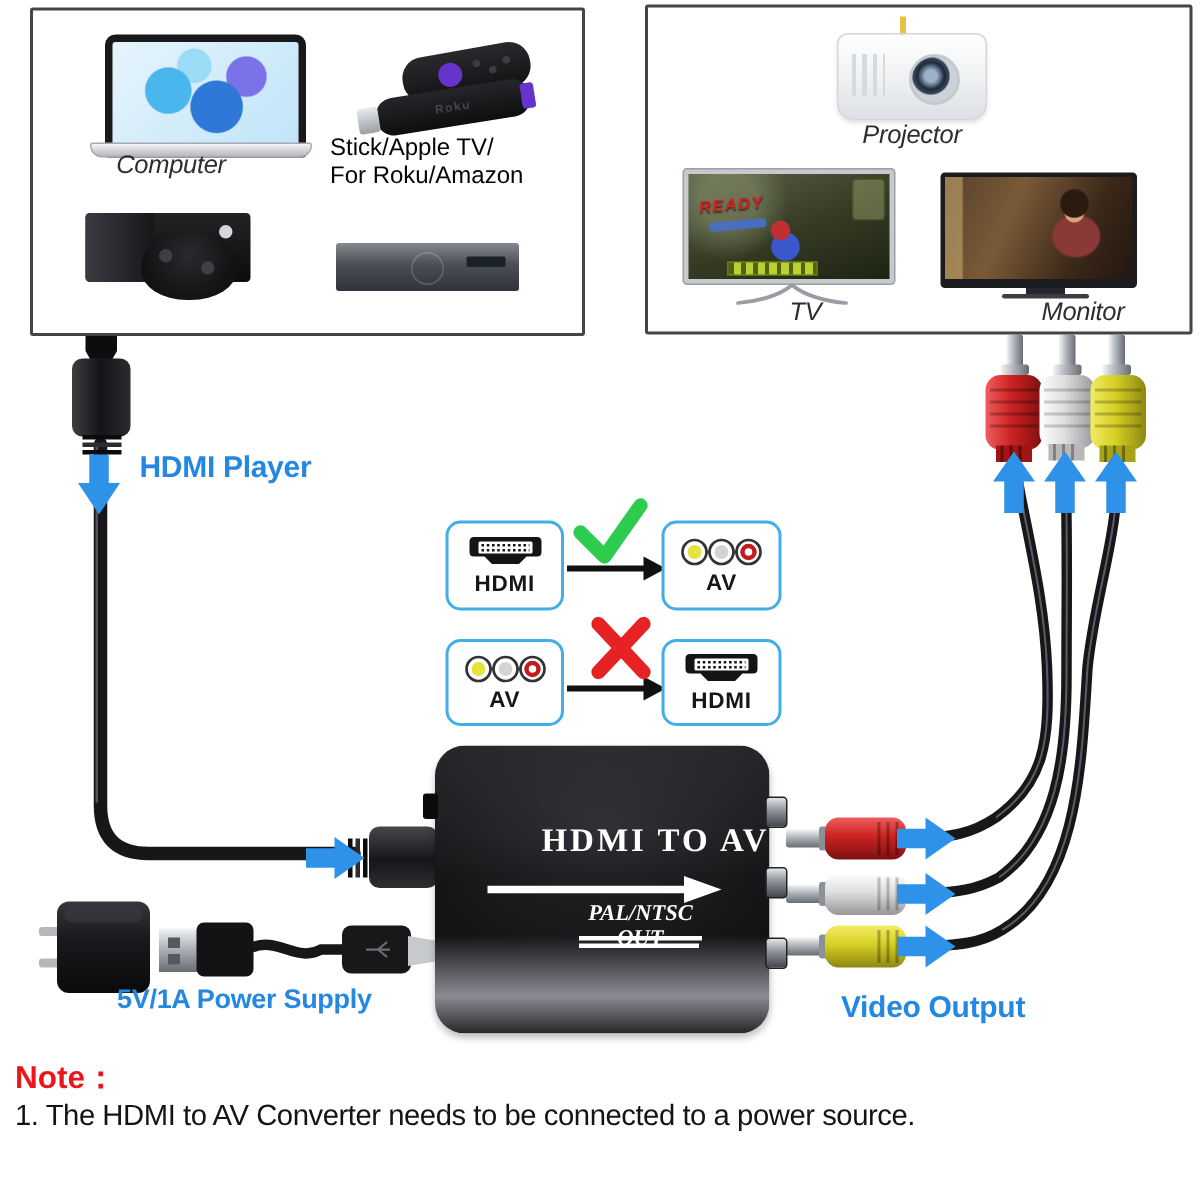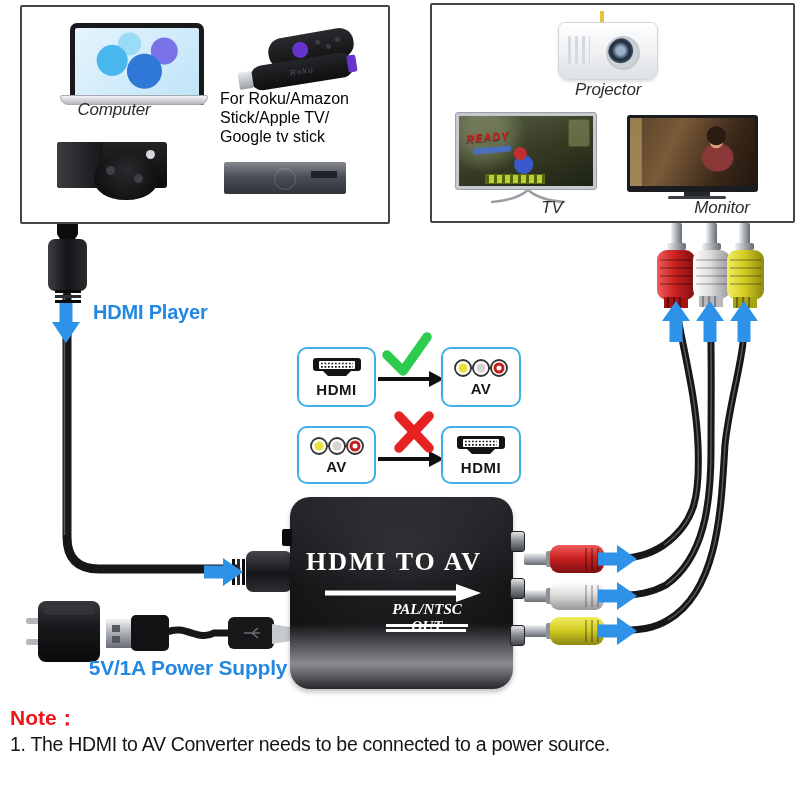--- a/index.html
+++ b/index.html
@@ -93,22 +93,22 @@
       linear-gradient(115deg,#55402a,#7a5a38 35%,#3a2818 72%,#241710);}
   .mon-stand{position:absolute;left:684px;top:192px;width:26px;height:5px;background:#25272c;}
   .mon-base{position:absolute;left:668px;top:196px;width:58px;height:3px;background:#3b3e44;
       border-radius:2px;}
   
   .converter{position:absolute;left:290px;top:497px;width:223px;height:192px;border-radius:20px;
       background:
         radial-gradient(120% 80% at 50% 28%, rgba(96,96,105,0.35), rgba(0,0,0,0) 62%),
         linear-gradient(180deg,#232327,#0e0e10 45%,#131315 66%,#8b8b93 87%,#26262a 100%);
       box-shadow:0 3px 5px rgba(0,0,0,0.25);}
-  .conv-title{position:absolute;left:16px;top:50px;width:100%;text-align:left;color:#fff;
-      font-family:"Liberation Serif",serif;font-size:26px;letter-spacing:2px;font-weight:600;}
+  .conv-title{position:absolute;left:0;top:50px;width:100%;text-align:right;color:#fff;
+      font-family:"Liberation Serif",serif;font-size:22px;letter-spacing:2px;font-weight:600;}
   .conv-sub{position:absolute;left:92px;top:104px;width:90px;text-align:center;color:#fff;
       font-family:"Liberation Serif",serif;font-style:italic;font-weight:bold;font-size:15px;}
   .conv-line{position:absolute;height:2.5px;background:#fff;}
   .conv-nub{position:absolute;left:-8px;top:32px;width:10px;height:17px;background:#0b0b0c;
       border-radius:2px;}
   .jack{position:absolute;right:-12px;width:13px;height:19px;border-radius:3px;border:1px solid #222;
       background:linear-gradient(180deg,#e2e4e6,#8d9196 45%,#42464c);}
   
   .mini{position:absolute;background:#fff;border:2.5px solid #41aee6;border-radius:10px;
       display:flex;flex-direction:column;align-items:center;justify-content:center;gap:2px;
@@ -312,23 +312,22 @@
       <div class="roku-btn" style="left:48px;top:8px;"></div>
       <div class="roku-btn" style="left:58px;top:14px;"></div>
       <div class="roku-btn" style="left:68px;top:9px;"></div>
     </div>
     <div class="roku-stick">
       <div class="roku-tip"></div>
       <span>Roku</span>
       <div class="roku-tag"></div>
     </div>
     <div style="position:absolute;left:198px;top:82px;width:150px;font-size:16px;line-height:19px;color:#050505;">
+      <div>Stick/Apple TV/</div>
       <div>For Roku/Amazon</div>
-      <div>Stick/Apple TV/</div>
-      <div>Google tv stick</div>
     </div>
 
     <div class="xbox-body" style="left:35px;top:135px;">
       <div class="xbox-gloss"></div>
       <div class="xbox-logo"></div>
     </div>
     <div class="controller" style="left:72px;top:147px;">
       <div class="stick-dot" style="left:12px;top:12px;"></div>
       <div class="stick-dot" style="left:40px;top:20px;"></div>
     </div>
@@ -353,32 +352,33 @@
         <div class="tv-ready">READY</div>
         <div class="tv-sub"></div>
         <div class="tv-rider"></div>
         <div class="tv-banner"></div>
         <div class="tv-map"></div>
       </div>
     </div>
     <svg class="abs" style="left:489px;top:189px;" width="78" height="15" viewBox="0 0 78 15">
       <path d="M39,1 C31,8 16,12 3,13 M39,1 C47,8 62,12 75,13" fill="none" stroke="#989ea4" stroke-width="2.5" stroke-linecap="round"></path>
     </svg>
-    <div class="cap" style="left:527px;top:198px;width:50px;">TV</div>
+    <div class="cap" style="left:512px;top:198px;width:50px;">TV</div>
 
     <div class="mon-frame">
       <div class="mon-screen"></div>
     </div>
     <div class="mon-stand"></div>
     <div class="mon-base"></div>
     <div class="cap" style="left:682px;top:198px;width:80px;">Monitor</div>
   </div>
 
   <div class="flow" style="left:93px;top:301px;z-index:4">HDMI Player</div>
-  <div class="flow" style="left:78px;top:656px;width:220px;text-align:center;font-size:21px;z-index:4">5V/1A Power Supply</div>
+  <div class="flow" style="left:78px;top:656px;width:220px;font-size:18px;z-index:4">5V/1A Power Supply</div>
+  <div class="flow" style="left:556px;top:661px;width:132px;text-align:center;z-index:4">Video Output</div>
 
   <div class="mini" style="left:297px;top:347px;width:79px;height:60px;z-index:2">
     <svg width="50" height="22" viewBox="0 0 50 22">
       <path d="M4,1 h42 q3,0 3,3 v7 q0,3 -3,3 h-7 l-5,5 h-18 l-5,-5 h-7 q-3,0 -3,-3 v-7 q0,-3 3,-3 z" fill="#141414"></path>
       <rect x="7" y="4" width="36" height="8" rx="1" fill="#fff"></rect>
       <line x1="9" y1="6.5" x2="41" y2="6.5" stroke="#141414" stroke-width="1.7" stroke-dasharray="1.7 1.8"></line>
       <line x1="9" y1="9.8" x2="41" y2="9.8" stroke="#141414" stroke-width="1.7" stroke-dasharray="1.7 1.8"></line>
     </svg>
     <div class="mini-label">HDMI</div>
   </div>

